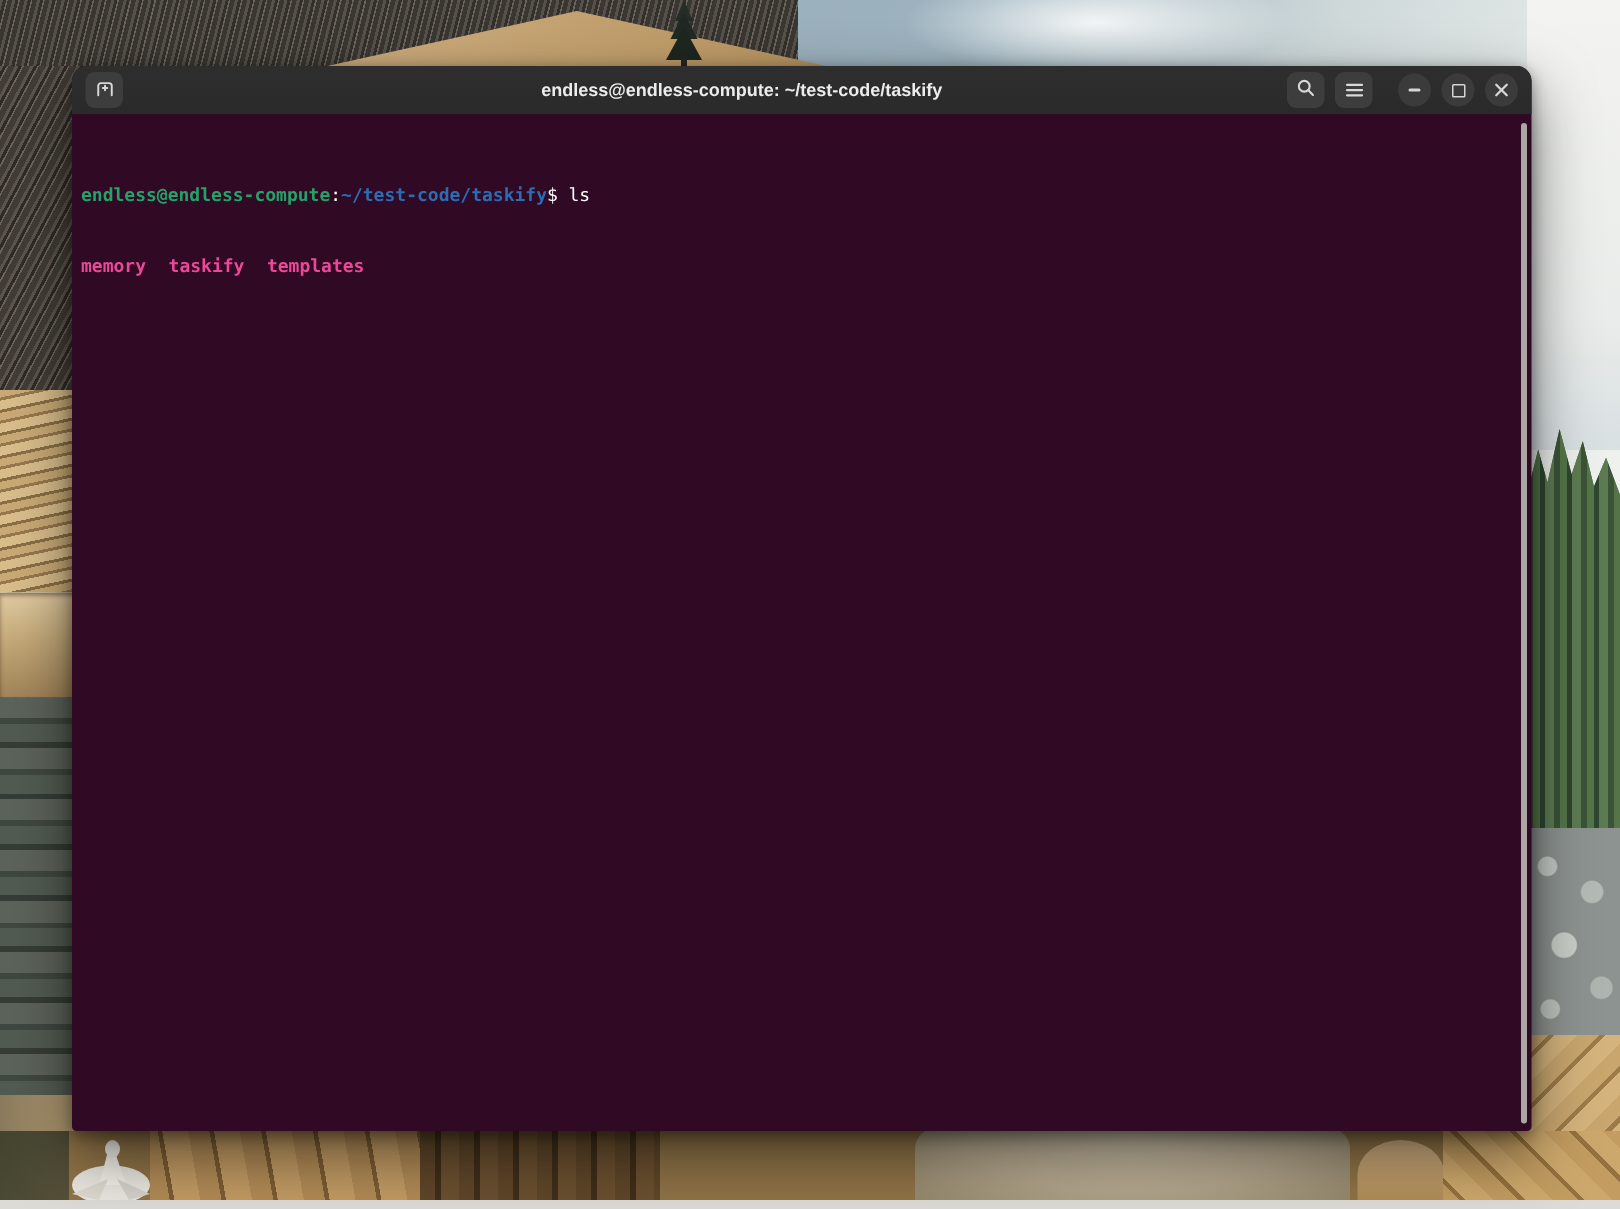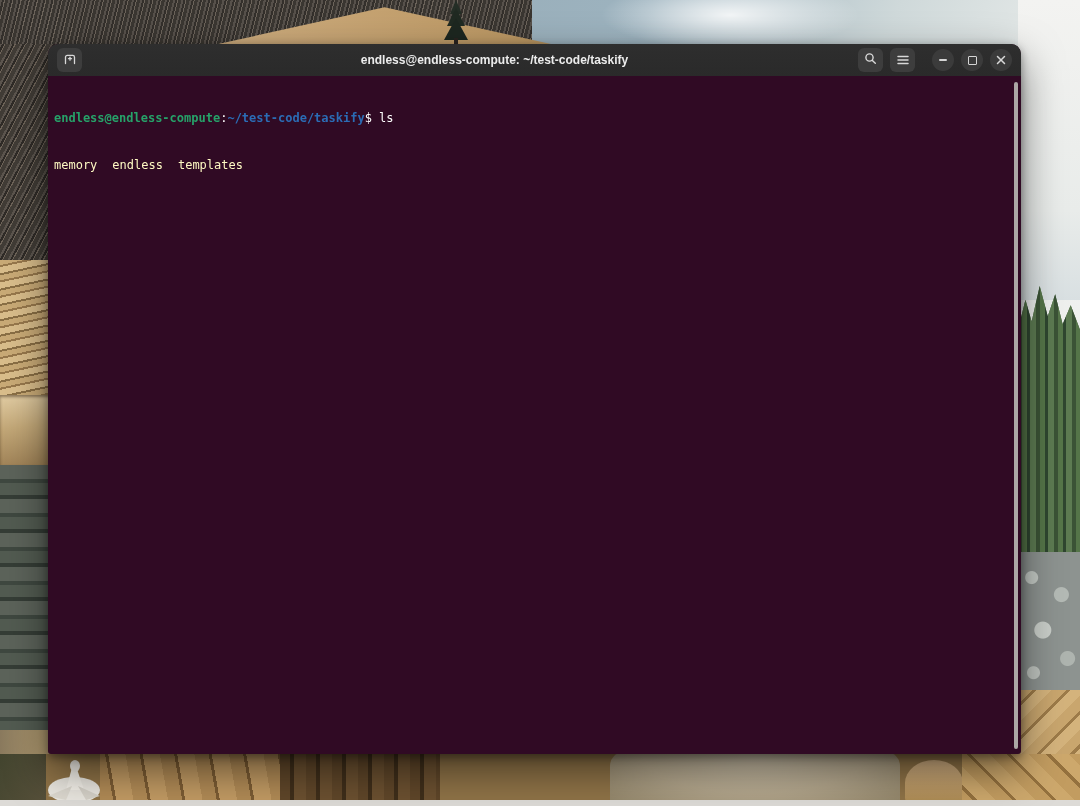--- a/index.html
+++ b/index.html
@@ -67,26 +67,26 @@
           white-space:nowrap;overflow:hidden;}
   .tb-btn{width:25px;height:24px;border-radius:6px;background:#3d3d3d;border:none;padding:0;
           display:flex;align-items:center;justify-content:center;cursor:pointer;}
   .controls{margin-left:auto;display:flex;align-items:center;gap:7px;}
   .circle-group{display:flex;align-items:center;gap:7px;margin-left:10px;}
   .circle-btn{width:22px;height:22px;border-radius:50%;background:#3b3b3b;border:none;padding:0;
           display:flex;align-items:center;justify-content:center;cursor:pointer;}
   .glyph-min{width:8px;height:2px;background:#d5d5d5;border-radius:1px;}
   .glyph-max{width:7px;height:7px;border:1.3px solid #d5d5d5;border-radius:1px;}
 
-  .term{position:absolute;top:32px;left:0;right:0;bottom:0;padding:4px 6px;box-sizing:border-box;
+  .term{position:absolute;top:32px;left:0;right:0;bottom:0;padding:16px 6px;box-sizing:border-box;
         font-family:"DejaVu Sans Mono","Liberation Mono",monospace;
         font-size:12px;line-height:15.5px;color:#ffffff;white-space:pre;cursor:text;}
   .u{color:#26a269;font-weight:bold;}
   .p{color:#2b6cb5;font-weight:bold;}
-  .dir{color:#fef9c3;font-weight:normal;margin-right:15px;}
+  .dir{color:#ec4899;font-weight:bold;margin-right:15px;}
   .cmd{margin-left:7px;}
   .cursor{display:inline-block;width:7px;height:14px;background:#fdfdfd;margin-left:7px;vertical-align:-3px;}
   .scrollbar{position:absolute;right:3px;top:38px;bottom:5px;width:4px;border-radius:2px;
         background:#aba7a5;}
 </style>
 </head>
 <body>
 
 <div class="screen">
 
@@ -176,18 +176,18 @@
                   <path d="M8.5 1.5 L1.5 8.5"></path>
               </svg>
             </span>
           </button>
         </div>
       </div>
     </div>
 
     <div class="term">
       <div><span class="u">endless@endless-compute</span><span>:</span><span class="p">~/test-code/taskify</span><span>$</span><span class="cmd">ls</span></div>
-      <div><span class="dir">memory</span><span class="dir">endless</span><span class="dir">templates</span></div>
+      <div><span class="dir">memory</span><span class="dir">taskify</span><span class="dir">templates</span></div>
     </div>
 
     <div class="scrollbar"></div>
   </div>
 </div>
 
 </body></html>

